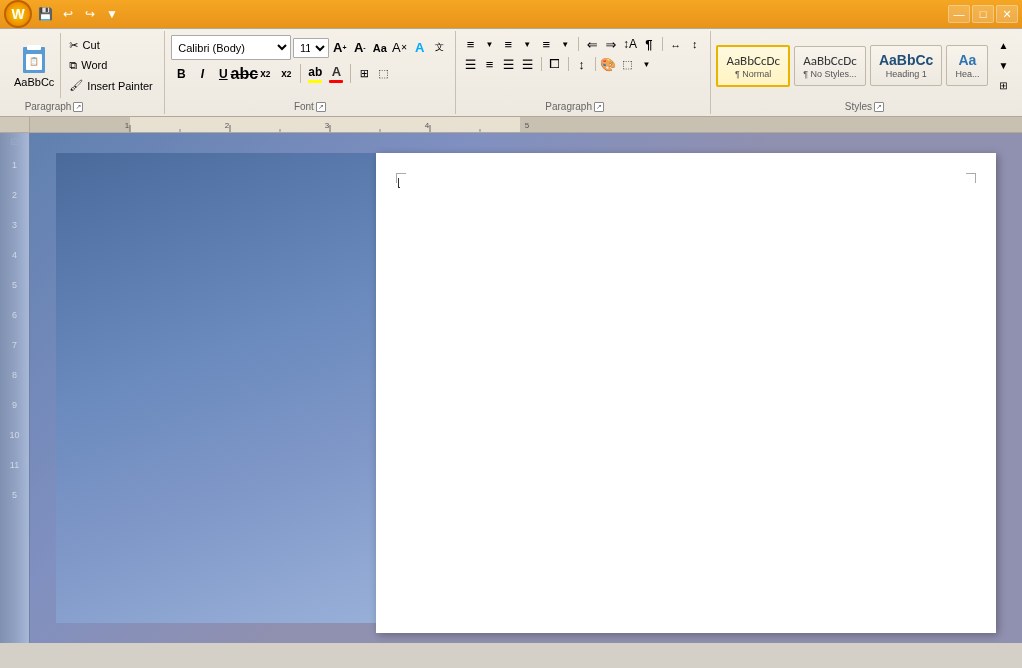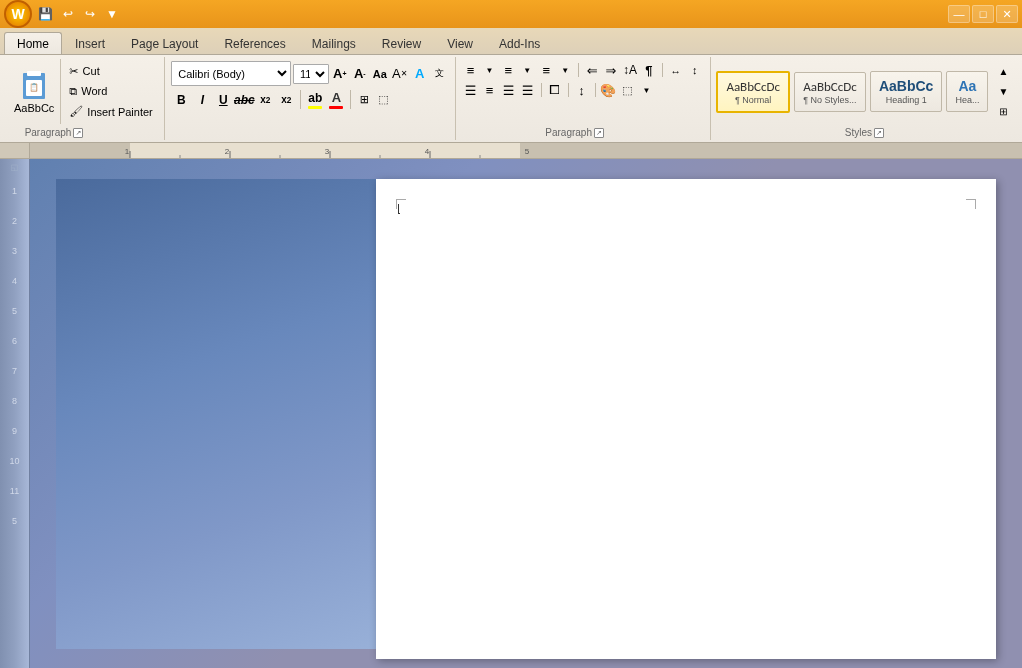--- a/index.html
+++ b/index.html
@@ -266,30 +266,20 @@
     </div>
   </div>
   <div class="title-bar-right">
     <button class="win-btn">—</button>
     <button class="win-btn">□</button>
     <button class="win-btn">✕</button>
   </div>
 </div>
 
 <div class="ribbon">
-  <div class="ribbon-tabs">
-    <div class="ribbon-tab active">Home</div>
-    <div class="ribbon-tab">Insert</div>
-    <div class="ribbon-tab">Page Layout</div>
-    <div class="ribbon-tab">References</div>
-    <div class="ribbon-tab">Mailings</div>
-    <div class="ribbon-tab">Review</div>
-    <div class="ribbon-tab">View</div>
-    <div class="ribbon-tab">Add-Ins</div>
-  </div>
 
   <div class="ribbon-content">
 
     <div class="ribbon-group" style="flex-direction:row; align-items:stretch; padding-bottom:0; min-width:100px;">
       <div style="display:flex; flex-direction:column; align-items:stretch; flex:1; padding-bottom:16px;">
         <div style="display:flex; align-items:stretch; flex:1;">
 
           <div style="display:flex; flex-direction:column; align-items:center; justify-content:center; border-right:1px solid #c8c0b0; padding: 2px 6px; cursor:pointer;">
             <div style="width:32px; height:32px; position:relative; display:flex; align-items:center; justify-content:center;">
 
@@ -340,36 +330,40 @@
           <button class="icon-btn" style="font-weight:bold;">Aa</button>
           <button class="icon-btn" style="font-size:13px;">A<span style="font-size:8px;">✕</span></button>
           <button class="icon-btn" style="color:#00aaff; font-size:13px; font-weight:bold;">A</button>
           <button class="icon-btn" style="font-size:9px;">文</button>
         </div>
 
         <div style="display:flex; align-items:center; gap:1px;">
           <button class="fmt-btn bold">B</button>
           <button class="fmt-btn italic">I</button>
           <button class="fmt-btn underline">U</button>
-          <button class="fmt-btn" style="text-decoration:line-through; font-size:12px;font-style:italic;">abc</button>
+          <button class="fmt-btn" style="text-decoration:line-through; font-size:16px;">abc</button>
           <button class="fmt-btn" style="font-size:10px;">x<sub>2</sub></button>
           <button class="fmt-btn" style="font-size:10px;">x<sup>2</sup></button>
           <div class="toolbar-separator"></div>
           <div class="btn-with-color">
             <span style="font-size:12px; font-weight:bold;">ab</span>
             <div class="color-bar" style="background:#ffff00; width:14px;"></div>
           </div>
           <div class="btn-with-color">
             <span style="font-size:13px; font-weight:bold; color:#333;">A</span>
             <div class="color-bar" style="background:#ff0000; width:14px;"></div>
           </div>
           <div class="toolbar-separator"></div>
           <button class="icon-btn" style="font-size:11px;">⊞</button>
           <button class="icon-btn" style="font-size:11px;">⬚</button>
         </div>
+      </div>
+      <div style="position:absolute; bottom:2px; left:0; right:0; display:flex; align-items:center; justify-content:center;">
+        <span style="font-size:10px; color:#666;">Font</span>
+        <div class="expand-btn" style="margin-left:2px;">↗</div>
       </div>
     </div>
 
     <div class="ribbon-group" style="min-width:200px; position:relative; padding-bottom:16px;">
       <div style="display:flex; flex-direction:column; gap:2px; width:100%; padding:2px;">
 
         <div style="display:flex; align-items:center; gap:1px;">
           <button class="icon-btn" style="font-size:13px;">≡</button>
           <button class="icon-btn" style="font-size:8px;">▼</button>
           <button class="icon-btn" style="font-size:13px;">≡</button>

